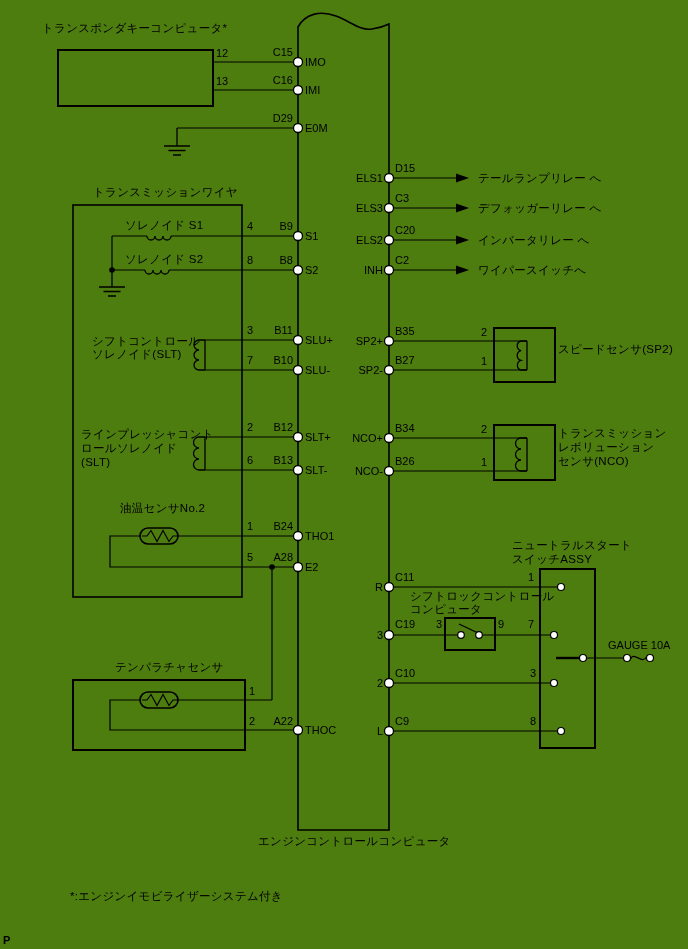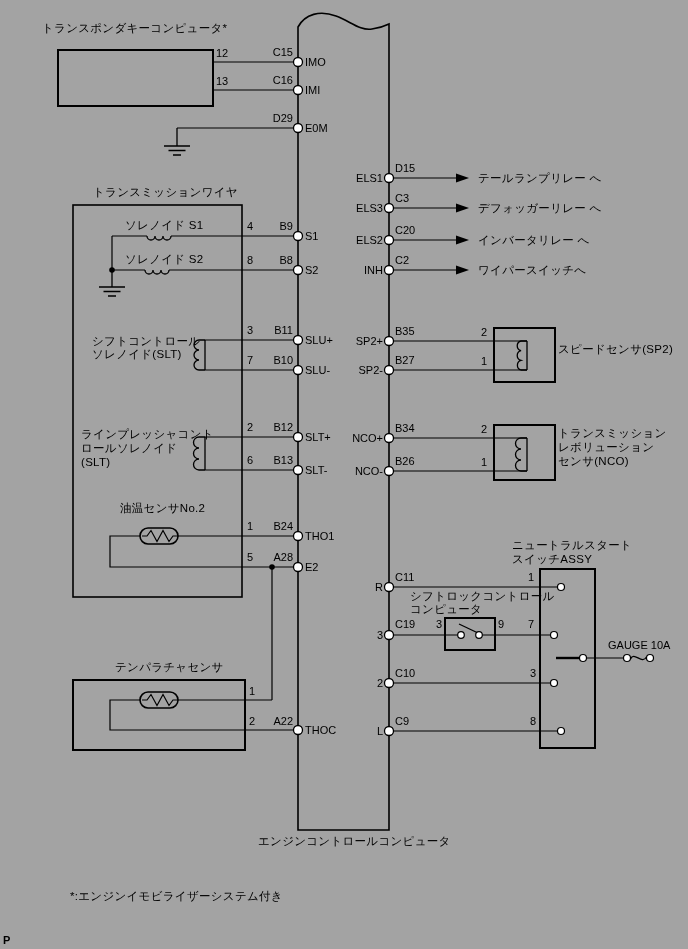--- a/index.html
+++ b/index.html
@@ -1,16 +1,16 @@
 <!DOCTYPE html>
 <html><head>
 <meta charset="utf-8">
 <style>
   html,body{margin:0;padding:0;background:#ffffff;}
-  .stage{width:688px;height:949px;position:relative;background:#a3a3a3;}
+  .stage{width:688px;height:949px;position:relative;background:#4d7c0f;}
   svg{display:block;}
   text{font-family:"Liberation Sans","DejaVu Sans",sans-serif;font-size:11px;fill:#000;}
   .jp{font-size:11.5px;letter-spacing:.3px;}
   .code{font-size:11px;}
   .wire{stroke:#000;stroke-width:1.2;fill:none;}
   .wire2{stroke:#000;stroke-width:2.4;fill:none;}
   .box{stroke:#000;stroke-width:2;fill:none;}
   .boxthin{stroke:#000;stroke-width:1.6;fill:none;}
   .term{stroke:#000;stroke-width:1.3;fill:#fff;}
   .contact{stroke:#000;stroke-width:1.2;fill:#fff;}

